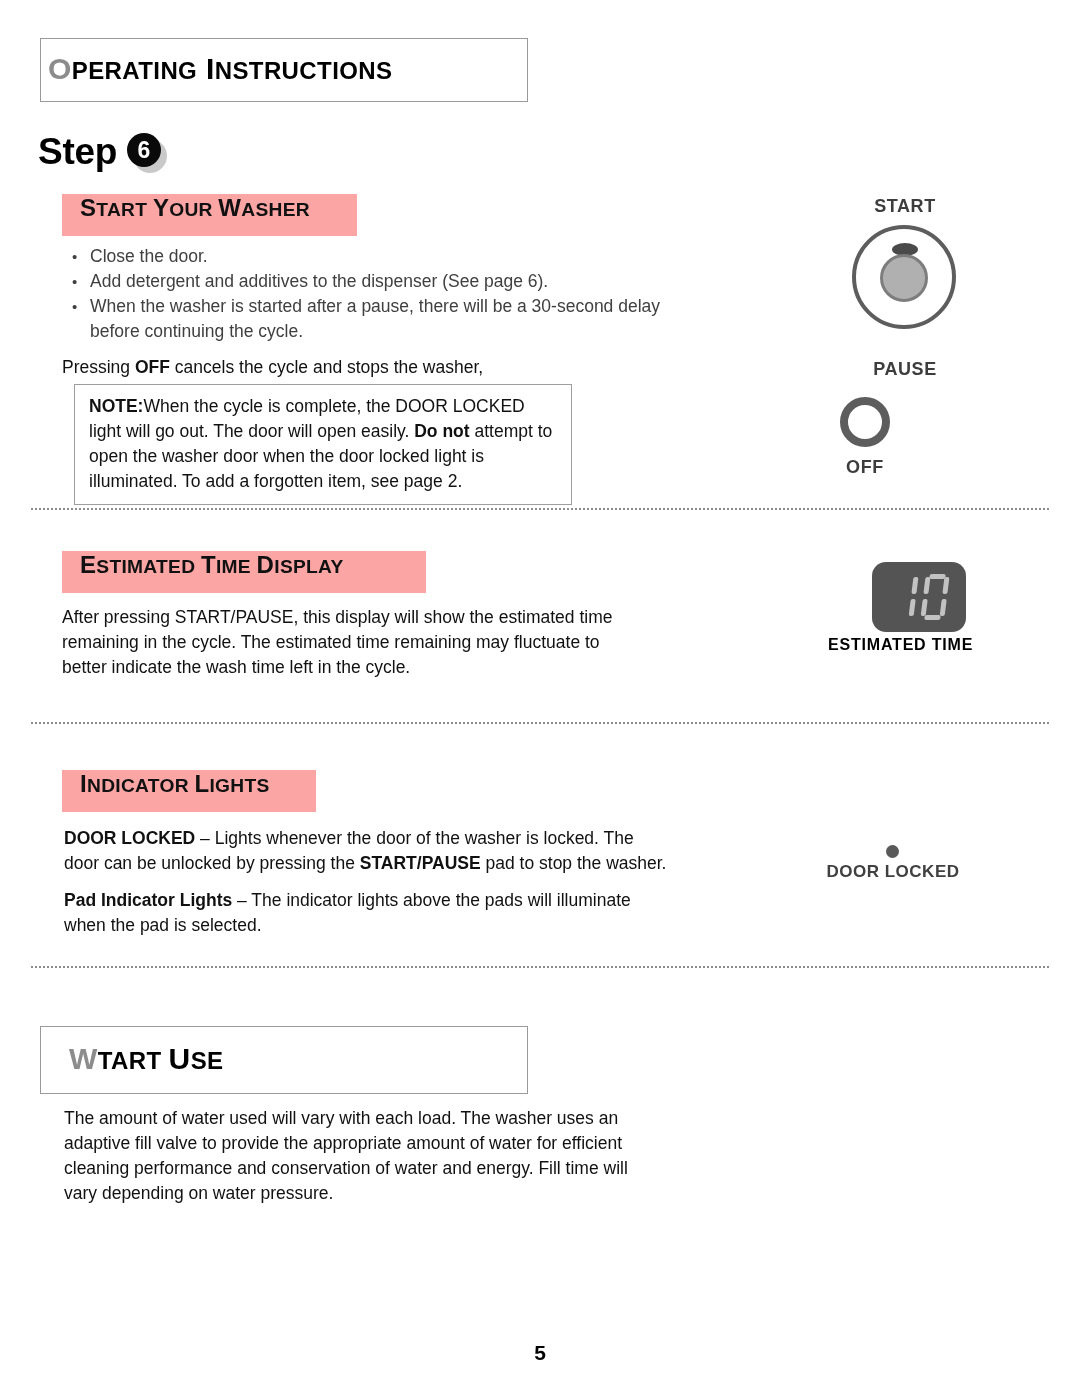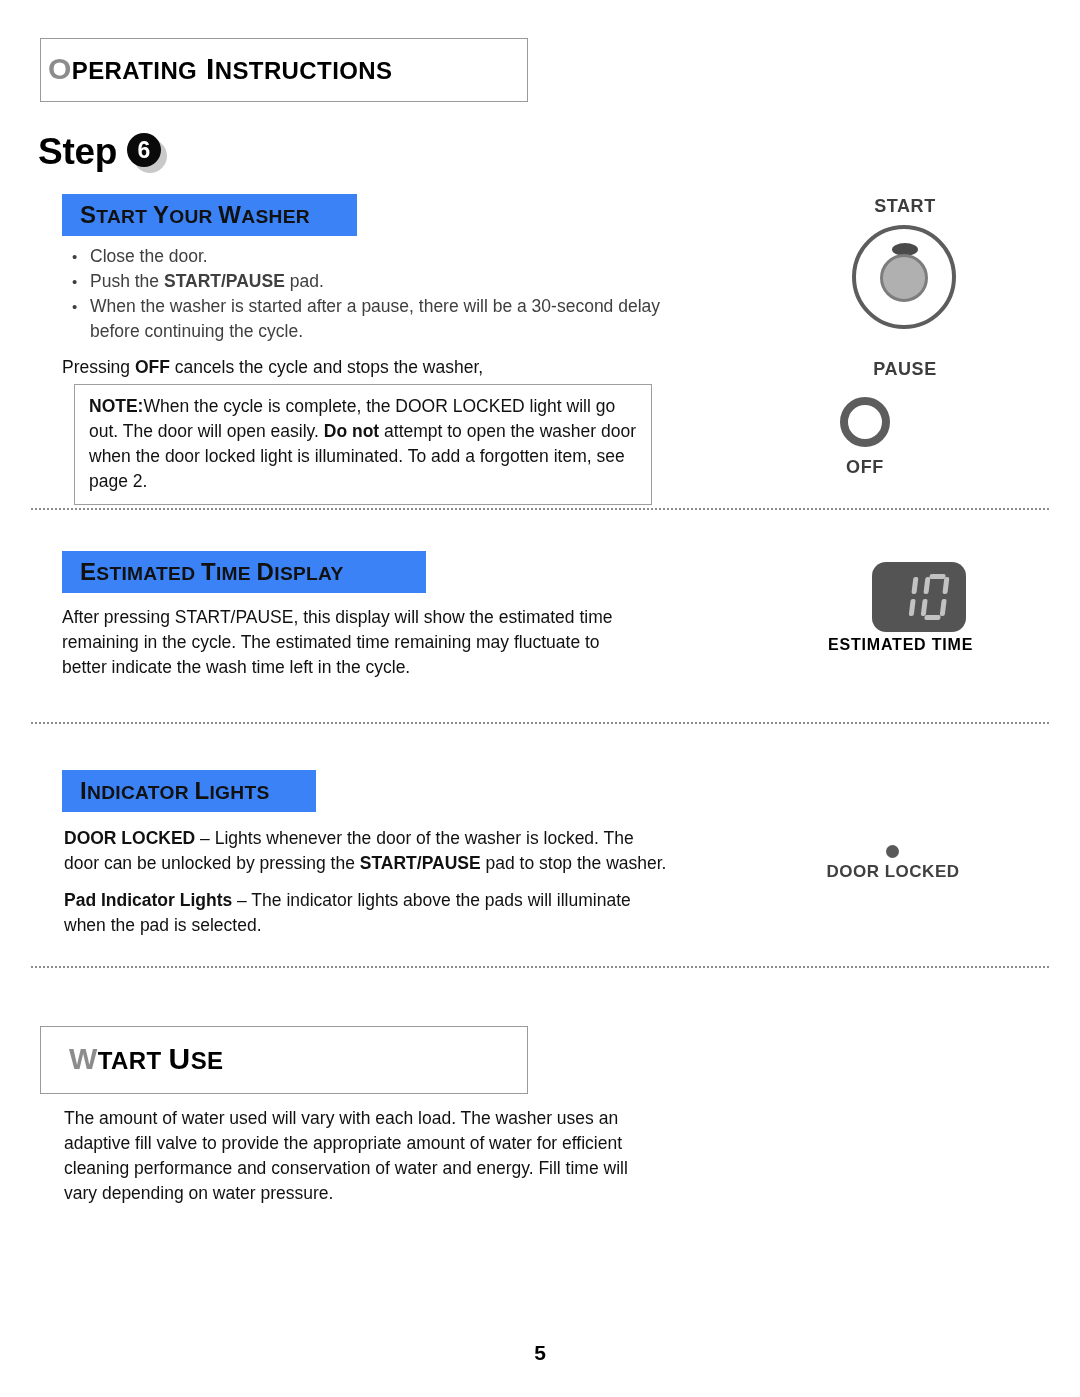--- a/index.html
+++ b/index.html
@@ -84,23 +84,23 @@
     font-weight: bold;
     display: flex;
     align-items: center;
     justify-content: center;
     line-height: 1;
   }
 
   
   .gray-head {
     position: absolute;
-    background: #3b82f6;
+    background: #fca5a5;
     display: flex;
-    align-items: center;
+    align-items: flex-start;
     padding-left: 18px;
     box-sizing: border-box;
     height: 42px;
   }
   .gray-head .htext {
     font-size: 24px;
     font-weight: bold;
     letter-spacing: 0.3px;
     white-space: nowrap;
     color: #111111;
@@ -131,21 +131,21 @@
     top: 0;
     font-size: 15px;
   }
   b, .b { font-weight: bold; }
 
   
   .note-box {
     position: absolute;
     left: 74px;
     top: 384px;
-    width: 578px;
+    width: 498px;
     border: 1.5px solid #9e9e9e;
     box-sizing: border-box;
     padding: 9px 12px 10px 14px;
     font-size: 17.5px;
     line-height: 25px;
     color: #111111;
   }
 
   
   .divider {
@@ -326,21 +326,21 @@
     <span class="disc">6</span>
   </span>
 </div>
 
 <div class="gray-head" style="left:62px; top:194px; width:295px;">
   <span class="htext"><span class="sc-initial">S</span><span class="sc-rest">TART </span><span class="sc-initial">Y</span><span class="sc-rest">OUR </span><span class="sc-initial">W</span><span class="sc-rest">ASHER</span></span>
 </div>
 
 <div class="bullet-list" style="left:62px; top:244px; width:600px;">
   <div class="li"><span>Close the door.</span></div>
-  <div class="li"><span>Push the </span><b>START/PAUSE</b><span> pad.</span></div>
+  <div class="li"><span>Add detergent and additives to the dispenser (See page 6).</span></div>
   <div class="li"><span>When the washer is started after a pause, there will be a 30-second delay</span><br><span>before continuing the cycle.</span></div>
 </div>
 
 <div class="body-text" style="left:62px; top:355px; width:600px;"><span>Pressing </span><b>OFF</b><span> cancels the cycle and stops the washer,</span></div>
 
 <div class="note-box">
   <b>NOTE:</b><span>When the cycle is complete, the DOOR LOCKED light will go out. The door will open easily. </span><b>Do not</b><span> attempt to open the washer door when the door locked light is illuminated. To add a forgotten item, see page 2.</span>
 </div>
 
 <div class="ctrl-label" style="left:820px; top:196px; width:170px;">START</div>

